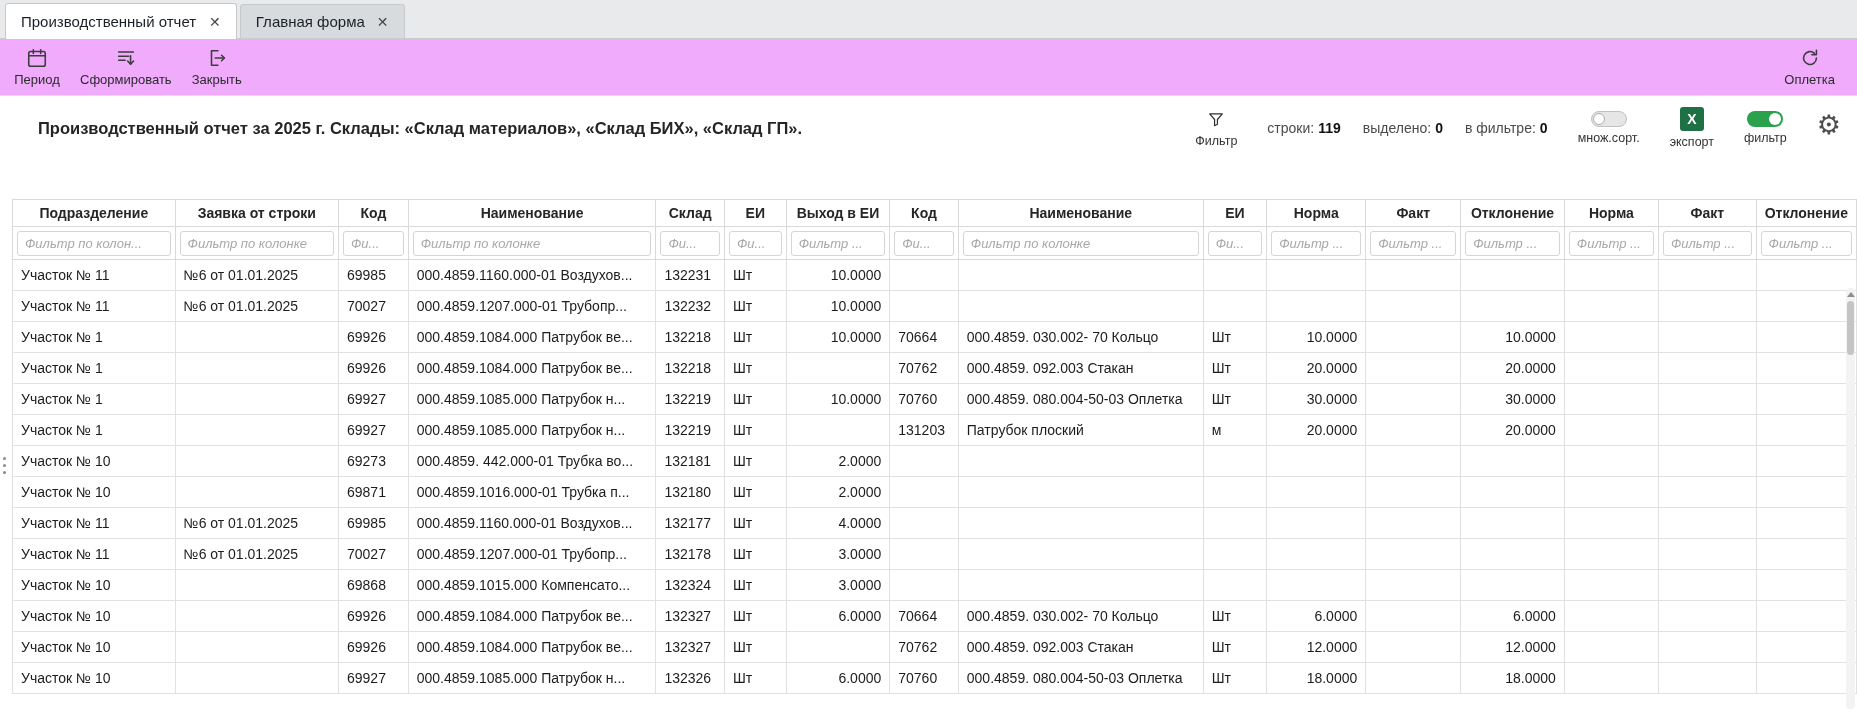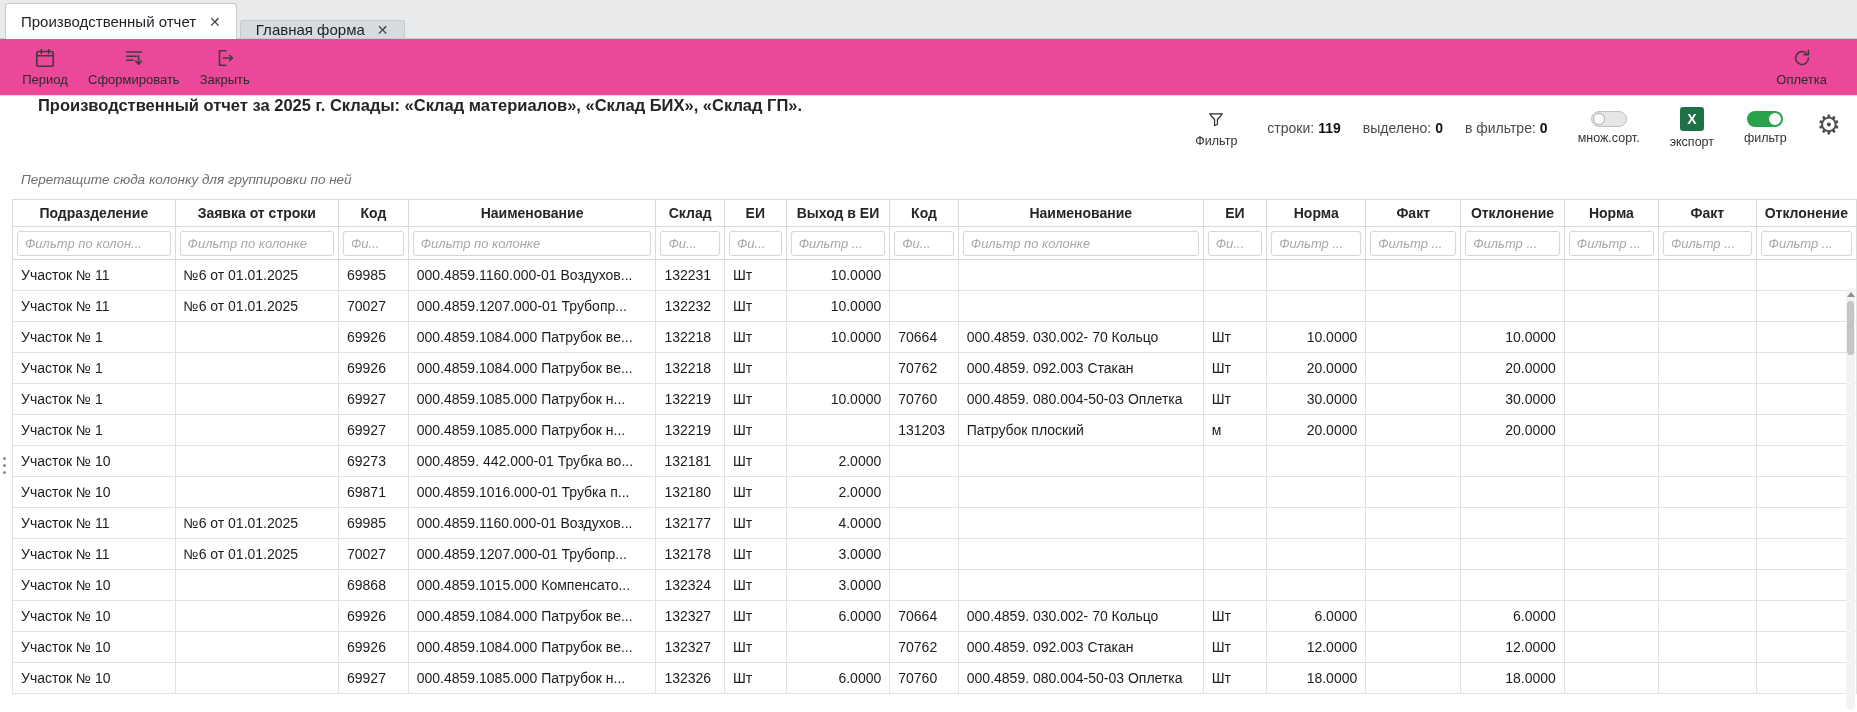--- a/index.html
+++ b/index.html
@@ -4,37 +4,37 @@
 <style>
   * { box-sizing: border-box; }
   html,body { margin:0; padding:0; background:#fff; }
   body { width:1857px; height:712px; overflow:hidden;
          font-family:"Liberation Sans", sans-serif; }
   .app { position:relative; width:1857px; height:712px; overflow:hidden; background:#fff; }
 
   
   .tabbar { height:39px; background:#e8eaec; border-bottom:1px solid #c9cdd1;
             display:flex; align-items:flex-end; padding-left:5px; }
-  .tab { display:flex; align-items:center; gap:12px; height:18px; padding:0 15px;
+  .tab { display:flex; align-items:center; gap:12px; height:34px; padding:0 15px;
          font-size:15px; color:#1b2026; border:1px solid #c6cacd; border-bottom:none;
          border-radius:3px 3px 0 0; margin-right:3px; cursor:default; }
   .tab.active { background:#fff; height:36px; margin-bottom:-1px; position:relative; z-index:2;gap:13px; }
   .tab.inactive { background:#d7dbde; }
   .tab-close { font-size:14px; color:#43484e; line-height:1; }
 
   
-  .toolbar { height:56px; display:flex; align-items:center; padding:0 12px; background:#ec4899;text-align:center; }
+  .toolbar { height:56px; display:flex; align-items:center; padding:0 4px; background:#f0abfc;text-align:center; }
   .tbtn { display:flex; flex-direction:column; align-items:center; justify-content:center;
           gap:3px; min-width:66px; padding:3px 10px; border-radius:3px; }
   .tbtn .tlabel { font-size:13px; color:#2b2b2b; white-space:nowrap; }
   .ticon { width:22px; height:22px; display:inline-flex; align-items:center; justify-content:center; }
   .toolbar-right { margin-left:auto; margin-right:8px; }
 
   
-  .infobar { height:65px; border-top:1px solid #e2e2e2; display:flex; 
+  .infobar { height:65px; border-top:1px solid #e2e2e2; display:flex; align-items:center;
              padding-left:38px; padding-right:16px; background:#fff; }
   .info-title { font-size:16.5px; font-weight:bold; color:#252525; white-space:nowrap; }
   .info-right { margin-left:auto; display:flex; align-items:center; gap:30px; }
   .stack { display:flex; flex-direction:column; align-items:center; gap:4px; }
   .ulabel { font-size:12.5px; color:#333; white-space:nowrap; }
   .stats { display:flex; align-items:center; gap:22px; font-size:14px; color:#4a4a4a; }
   .stats b { color:#111; margin-left:4px; }
   .toggle { position:relative; width:36px; height:16px; border-radius:9px; display:inline-block; }
   .toggle.off { background:#e6e6e6; border:1px solid #c0c0c0; }
   .toggle.off .knob { left:1px; background:#fff; border:1px solid #ababab; }
@@ -167,23 +167,20 @@
       <div class="stack">
         <span class="toggle on" style="background: rgb(42, 162, 76);">
             <span class="knob"></span>
           </span>
         <span class="ulabel">фильтр</span>
       </div>
       <div class="gear">⚙</div>
     </div>
   </div>
 
-  <div class="grouppanel">
-    <span>Перетащите сюда колонку для группировки по ней</span>
-  </div>
 
   <div class="gridwrap">
     <table class="grid">
         <colgroup>
           <col style="width: 166px;">
           <col style="width: 166px;">
           <col style="width: 71px;">
           <col style="width: 249px;">
           <col style="width: 69px;">
           <col style="width: 64px;">

